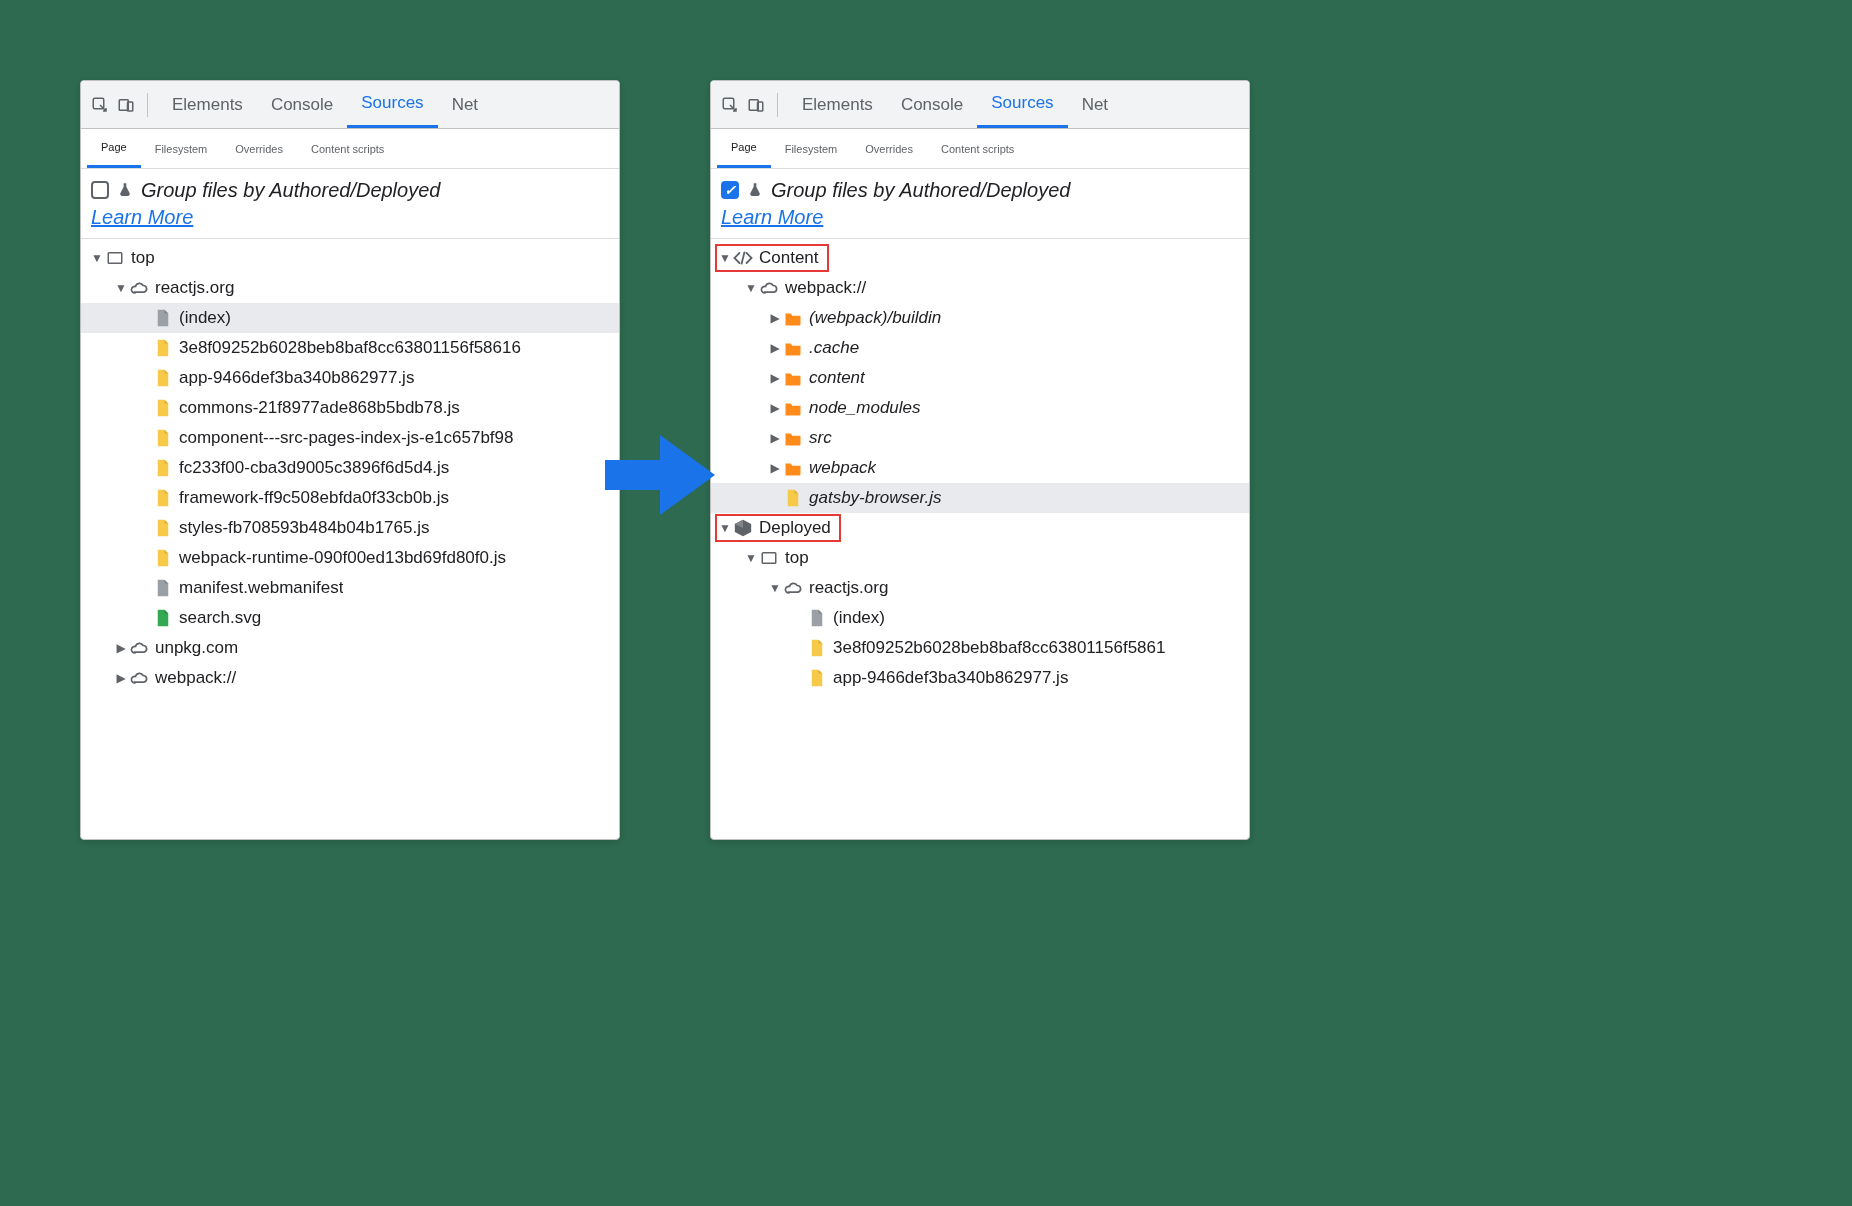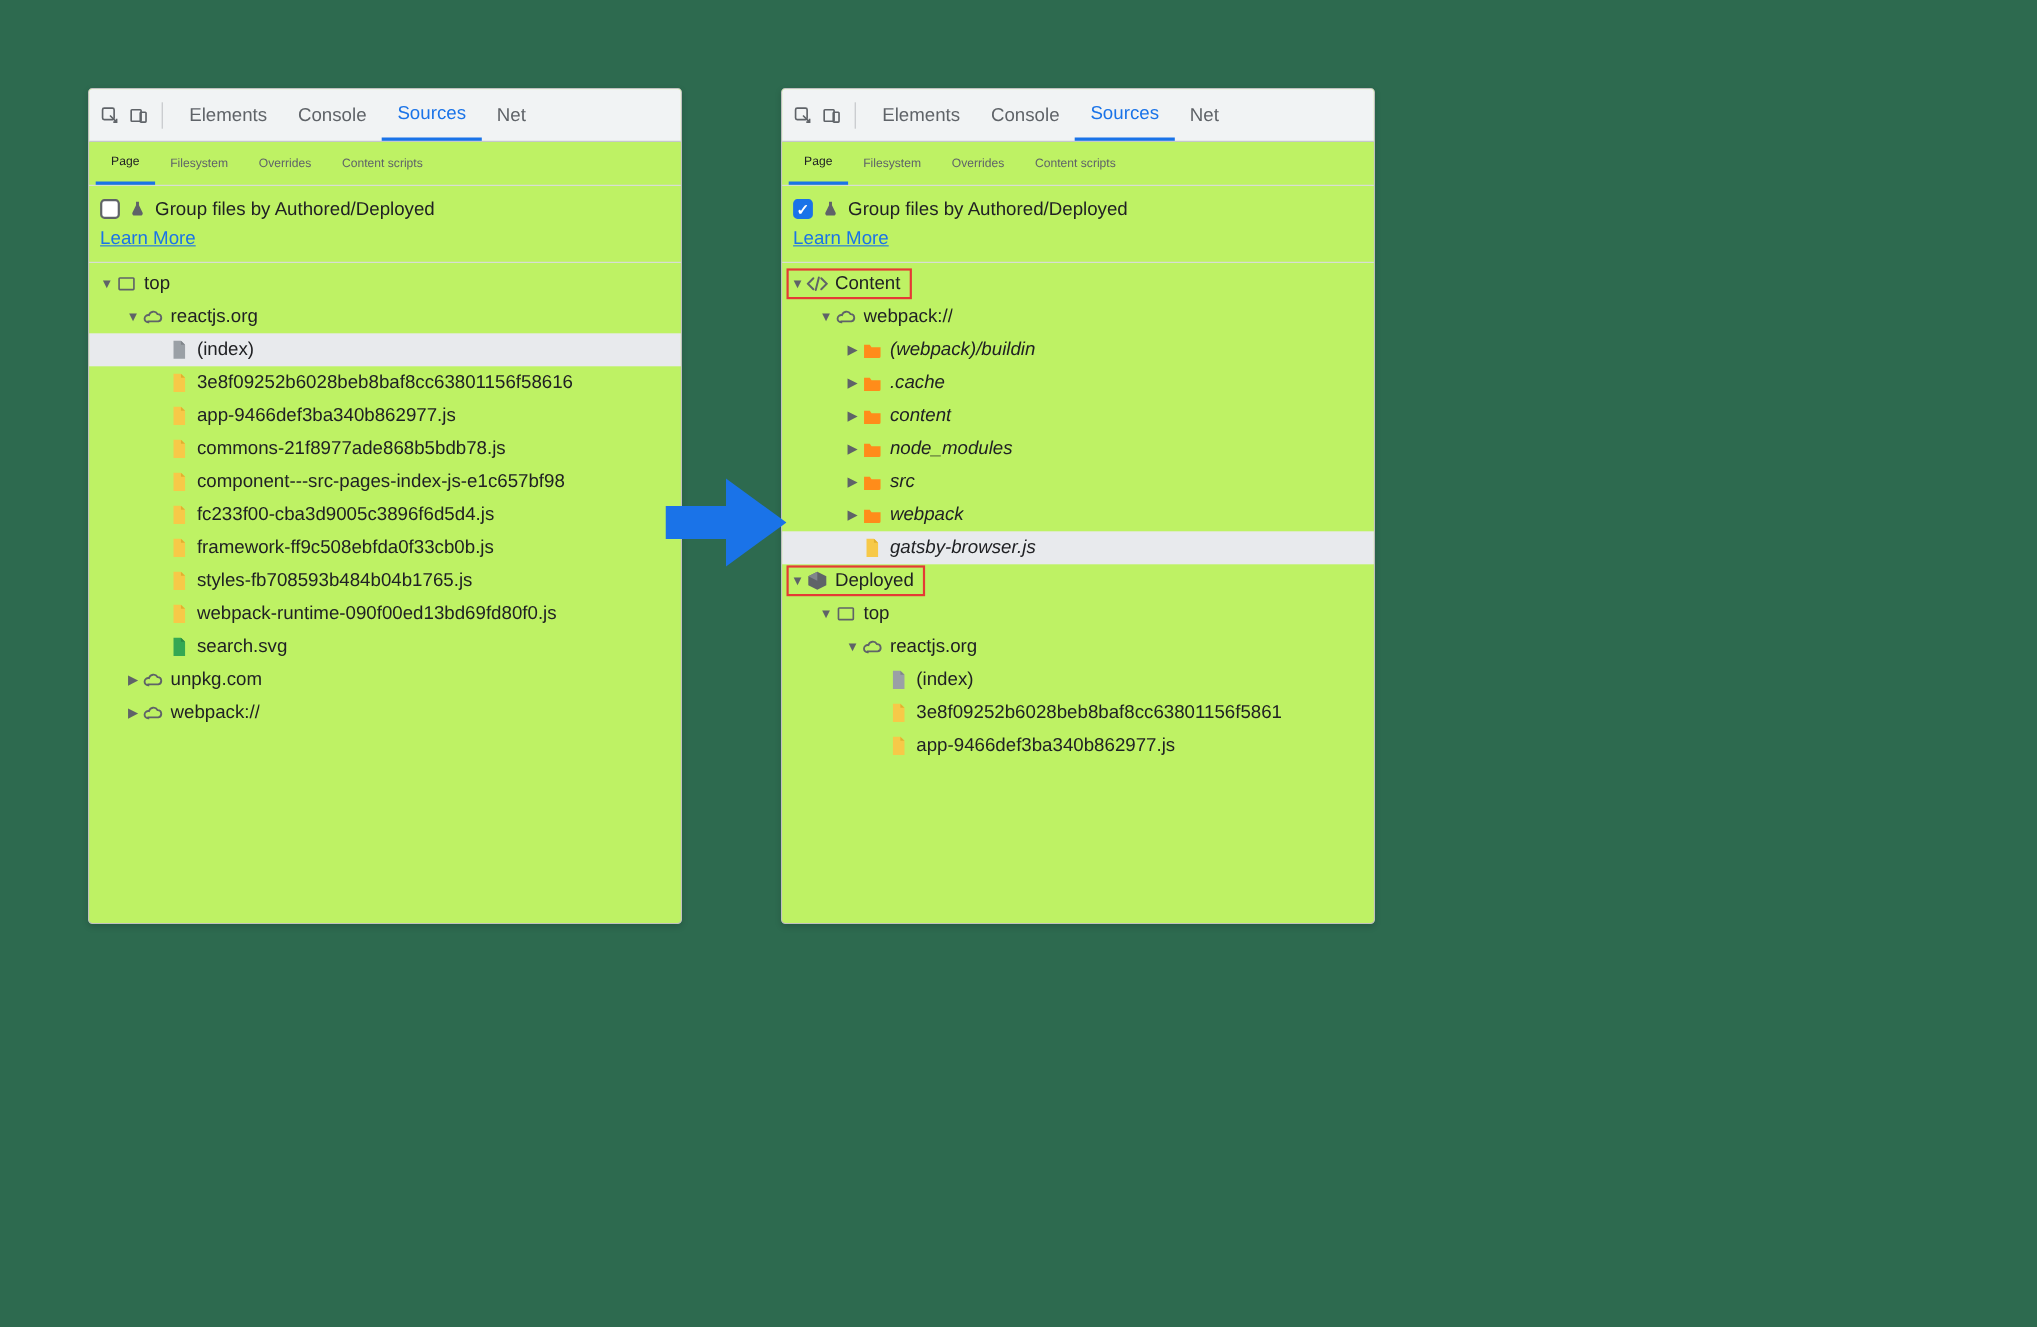--- a/index.html
+++ b/index.html
@@ -7,21 +7,21 @@
     background: #2d6a4f;
     font-family: "Helvetica Neue", Arial, sans-serif;
     font-size: 15px;
     color: #202124;
     width: 1852px;
     height: 1206px;
     position: relative;
   }
   .panel {
     position: absolute;
-    background: #bef264;
+    background: #ffffff;
     border: 1px solid #c0c0c0;
     border-radius: 4px;
     overflow: hidden;
     box-shadow: 0 2px 6px rgba(0,0,0,0.15);
   }
   .panel-left  { left: 80px;  top: 80px; width: 540px; height: 760px; }
   .panel-right { left: 710px; top: 80px; width: 540px; height: 760px; }
 
   
   .devtools-tabs {
@@ -74,22 +74,23 @@
   }
   .sub-tabs .tab.active {
     color: #202124;
     border-bottom: 3px solid #1a73e8;
   }
 
   
   .experiment-row {
     padding: 8px 10px 8px 10px;
     border-bottom: 1px solid #dadce0;
-    font-size: 17px;
+    font-size: 20px;
     line-height: 26px;
+    font-style: italic;
   }
   .experiment-row .top-line {
     display: flex; align-items: center; gap: 8px;
   }
   .chk {
     width: 18px; height: 18px;
     border: 2px solid #5f6368;
     border-radius: 4px;
     display: inline-flex; align-items: center; justify-content: center;
     background: #fff;
@@ -304,20 +305,31 @@
             <path fill="#e0b030" d="M12 1v5h5z"></path>
           </svg>
         </span>
         <span class="label">webpack-runtime-090f00ed13bd69fd80f0.js</span>
       </div>
       <div class="row">
         <span class="indent" style="width:58px"></span>
         <span class="arrow"></span>
         <span class="icon">
           <svg width="16" height="18" viewBox="0 0 20 24">
+            <path class="fi-grey" d="M3 1h9l5 5v17H3z"></path>
+            <path fill="#80868b" d="M12 1v5h5z"></path>
+          </svg>
+        </span>
+        <span class="label">manifest.webmanifest</span>
+      </div>
+      <div class="row">
+        <span class="indent" style="width:58px"></span>
+        <span class="arrow"></span>
+        <span class="icon">
+          <svg width="16" height="18" viewBox="0 0 20 24">
             <path class="fi-green" d="M3 1h9l5 5v17H3z"></path>
             <path fill="#2b8a44" d="M12 1v5h5z"></path>
           </svg>
         </span>
         <span class="label">search.svg</span>
       </div>
       <div class="row">
         <span class="indent" style="width:34px"></span>
         <span class="arrow">▶</span>
         <span class="icon">

